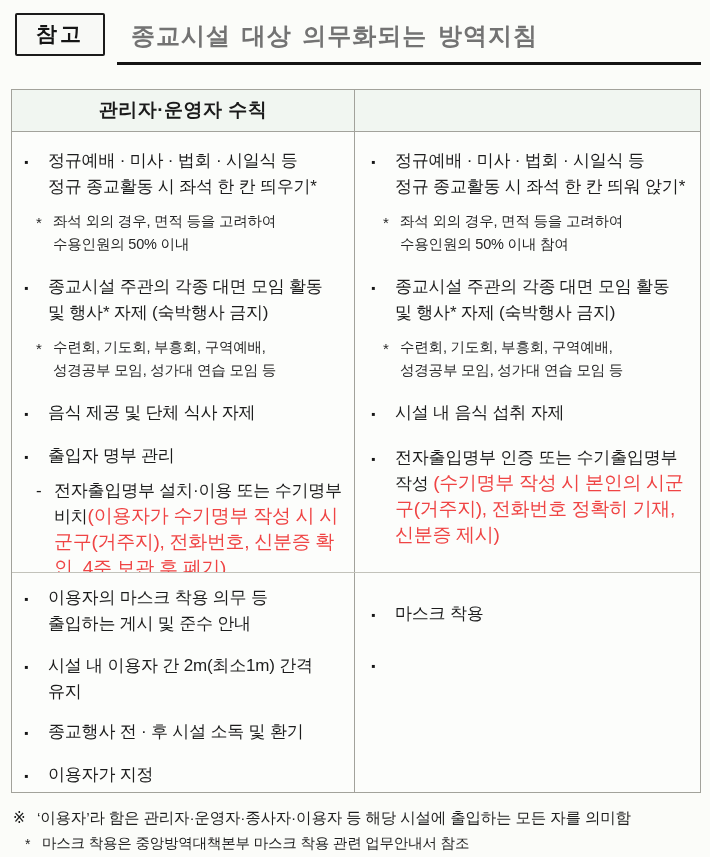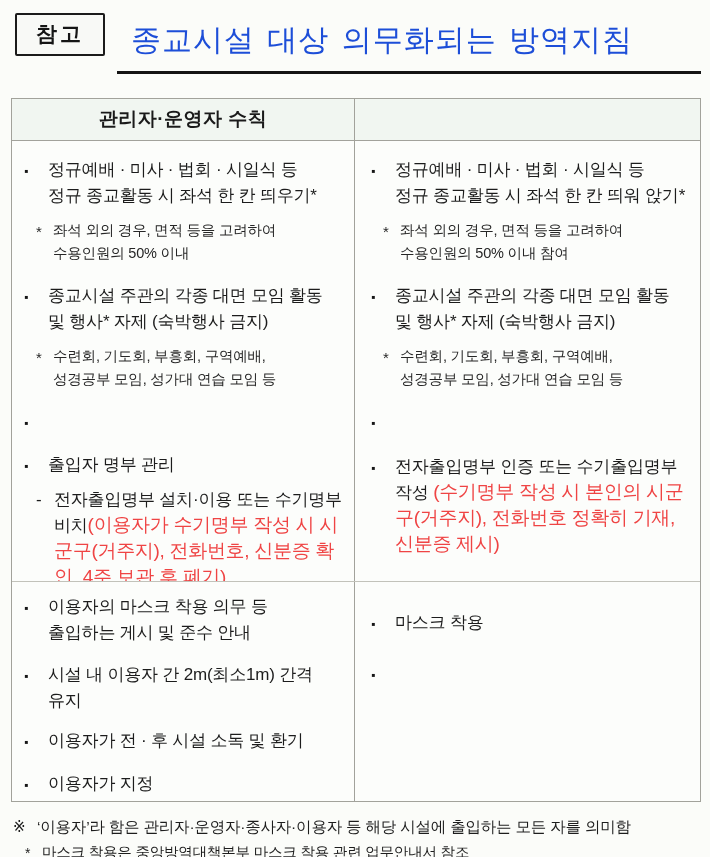--- a/index.html
+++ b/index.html
@@ -24,22 +24,22 @@
     color:#151515;
     border-radius:2px;
   }
   .title-wrap{
     flex:1;
     margin-left:12px;
     padding:7px 0 10px 14px;
     border-bottom:3.5px solid #141414;
   }
   .page-title{
-    font-size:30px;font-weight:normal;letter-spacing:1px;
-    color:#1d4ed8;
+    font-size:24px;font-weight:bold;letter-spacing:1px;
+    color:#737373;
     word-spacing:3px;
   }
 
   
   .rules-table{
     margin-top:24px;
     border:1px solid #a2a29b;
     background:#fcfdfb;
   }
   .thead{display:flex;border-bottom:1px solid #a2a29b;background:#f1f6f1;}
@@ -127,20 +127,21 @@
           <span class="bd"><span class="tx">종교시설 주관의 각종 대면 모임 활동
 및 행사* 자제 (숙박행사 금지)</span></span>
         </div>
         <div class="item sub g10">
           <span class="mk">*</span>
           <span class="bd"><span class="tx">수련회, 기도회, 부흥회, 구역예배,
 성경공부 모임, 성가대 연습 모임 등</span></span>
         </div>
         <div class="item main g18">
           <span class="mk">▪</span>
+          <span class="bd"><span class="tx">음식 제공 및 단체 식사 자제</span></span>
         </div>
         <div class="item main g16">
           <span class="mk">▪</span>
           <span class="bd"><span class="tx">출입자 명부 관리</span></span>
         </div>
         <div class="item dash g8">
           <span class="mk">-</span>
           <span class="bd"><span class="tx">전자출입명부 설치·이용 또는 수기명부
 비치</span><span class="fine">(이용자가 수기명부 작성 시 시군구(거주지), 전화번호, 신분증 확인, 4주 보관 후 폐기)</span></span>
         </div>
@@ -166,20 +167,21 @@
           <span class="bd"><span class="tx">종교시설 주관의 각종 대면 모임 활동
 및 행사* 자제 (숙박행사 금지)</span></span>
         </div>
         <div class="item sub g10">
           <span class="mk">*</span>
           <span class="bd"><span class="tx">수련회, 기도회, 부흥회, 구역예배,
 성경공부 모임, 성가대 연습 모임 등</span></span>
         </div>
         <div class="item main g18">
           <span class="mk">▪</span>
+          <span class="bd"><span class="tx">시설 내 음식 섭취 자제</span></span>
         </div>
         <div class="item main g18">
           <span class="mk">▪</span>
           <span class="bd"><span class="tx">전자출입명부 인증 또는 수기출입명부
 작성 </span><span class="fine">(수기명부 작성 시 본인의 시군구(거주지), 전화번호 정확히 기재, 신분증 제시)</span></span>
         </div>
         <div class="item main g34">
           <span class="mk">▪</span>
           <span class="bd"><span class="tx">증상확인 협조 및 유증상자 등 출입금지</span></span>
         </div>
@@ -194,21 +196,21 @@
           <span class="bd"><span class="tx">이용자의 마스크 착용 의무 등
 출입하는 게시 및 준수 안내</span></span>
         </div>
         <div class="item main g16">
           <span class="mk">▪</span>
           <span class="bd"><span class="tx">시설 내 이용자 간 2m(최소1m) 간격
 유지</span></span>
         </div>
         <div class="item main g14">
           <span class="mk">▪</span>
-          <span class="bd"><span class="tx">이용자가 전 · 후 시설 소독 및 환기</span></span>
+          <span class="bd"><span class="tx">종교행사 전 · 후 시설 소독 및 환기</span></span>
         </div>
         <div class="item main g16">
           <span class="mk">▪</span>
           <span class="bd"><span class="tx">이용자가 지정</span></span>
         </div>
       </div>
 
       <div class="cell cell-right">
         <div class="item main g20">
           <span class="mk">▪</span>

